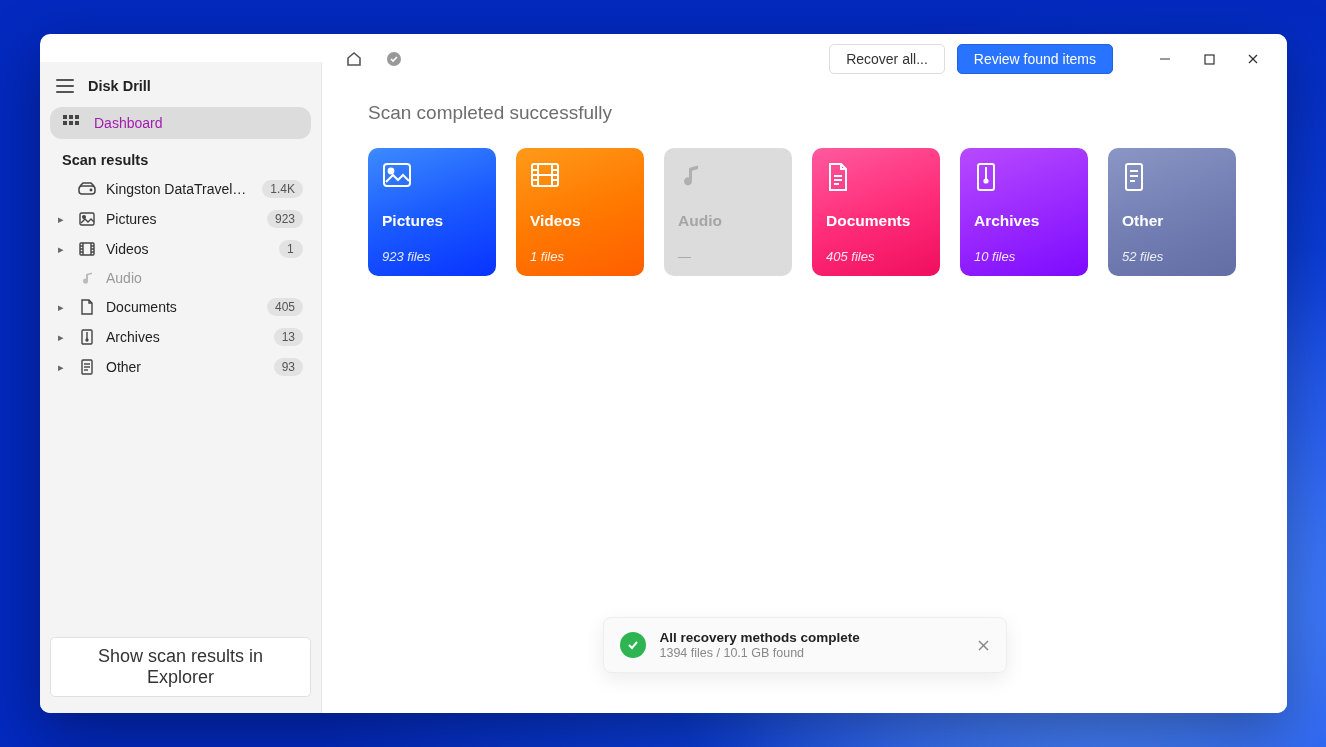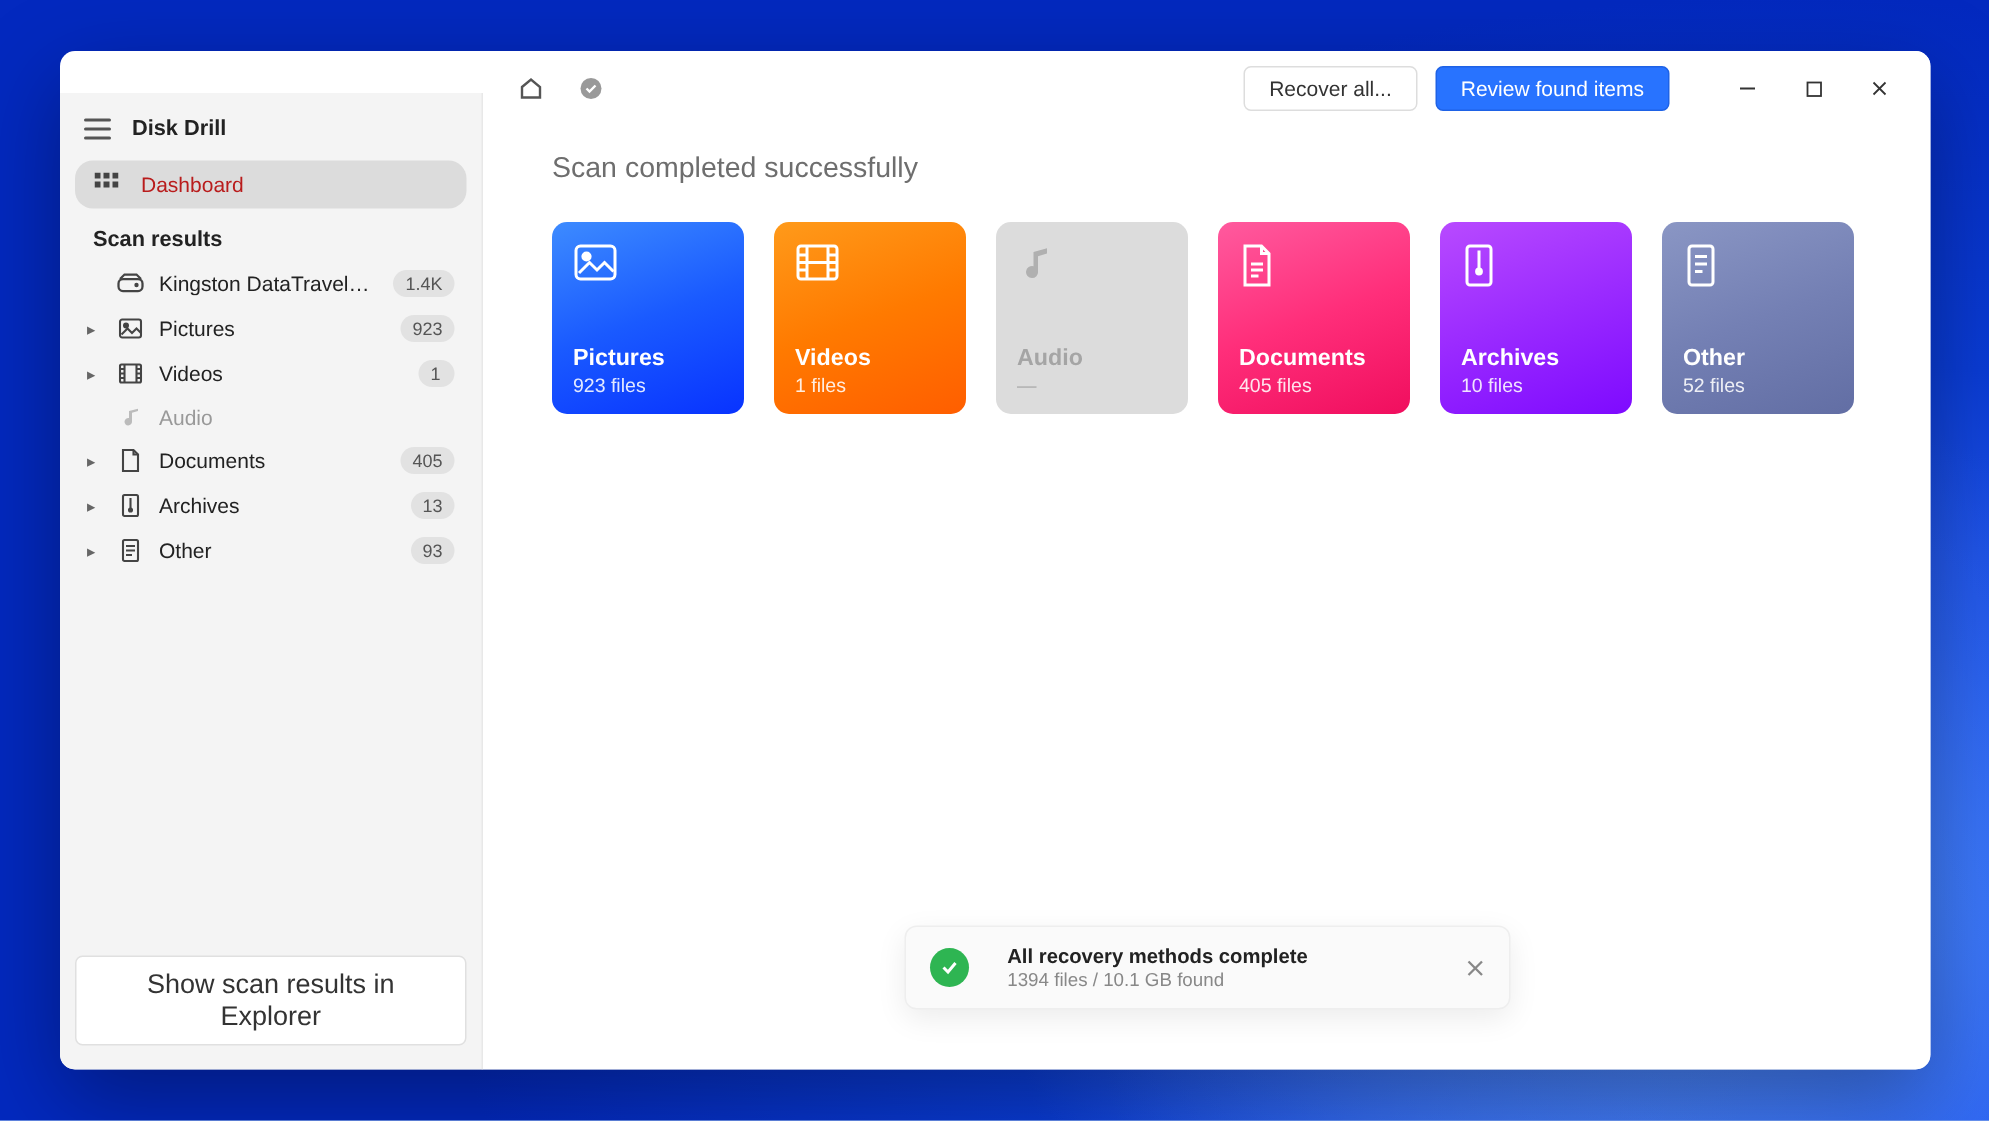--- a/index.html
+++ b/index.html
@@ -61,21 +61,21 @@
 .hamburger { width: 18px; height: 14px; display: flex; flex-direction: column; justify-content: space-between; cursor: pointer; }
 .hamburger span { height: 2px; background: #555; border-radius: 1px; }
 .app-title { font-size: 14.5px; font-weight: 600; color: #222; }
 .sb-item {
   display: flex;
   align-items: center;
   gap: 14px;
   padding: 8px 12px;
   border-radius: 12px;
   font-size: 14px;
-  color: #b91c1c;
+  color: #a21caf;
   cursor: pointer;
   margin: 1px 0;
 }
 .sb-item.active { background: #dcdcdc; }
 .sb-item .icon-slot { width: 18px; display: flex; justify-content: center; }
 .sb-section-title {
   font-size: 14.5px;
   font-weight: 600;
   color: #222;
   padding: 12px 12px 6px;
@@ -161,40 +161,40 @@
   height: 128px;
   border-radius: 10px;
   padding: 14px 14px 12px;
   color: #fff;
   display: flex;
   flex-direction: column;
   cursor: pointer;
 }
 .card .card-icon { width: 30px; height: 30px; margin-bottom: auto; }
 .card-title { font-size: 15.5px; font-weight: 600; }
-.card-sub { font-size: 13px; opacity: 0.88; margin-top: 1px; }
+.card-sub { font-size: 13px; opacity: 0.88; margin-top: 19px; font-style: italic; }
 .card-pictures { background: linear-gradient(160deg, #3d8bff 0%, #1a5aff 50%, #0833ff 100%); }
 .card-videos { background: linear-gradient(160deg, #ff9a1a 0%, #ff7a00 50%, #ff5e00 100%); }
 .card-audio { background: #dcdcdc; color: #a5a5a5; }
 .card-documents { background: linear-gradient(160deg, #ff5a9e 0%, #ff2e7a 50%, #f00e5e 100%); }
 .card-archives { background: linear-gradient(160deg, #b84aff 0%, #9a2aff 50%, #7e0aff 100%); }
 .card-other { background: linear-gradient(160deg, #8a96c4 0%, #7480b4 50%, #626ea4 100%); }
 .toast {
   position: absolute;
   bottom: 40px;
   left: 50%;
   transform: translateX(-50%);
   background: #fafafa;
   border: 1px solid #eee;
   border-radius: 8px;
   box-shadow: 0 6px 20px rgba(0,0,0,0.08);
   padding: 12px 16px;
   display: flex;
   align-items: center;
-  gap: 26px;
+  gap: 14px;
   width: 404px;
 }
 .toast-check {
   width: 26px; height: 26px;
   background: #2eb552;
   border-radius: 50%;
   display: flex; align-items: center; justify-content: center;
   color: #fff;
 }
 .toast-text { flex: 1; }

